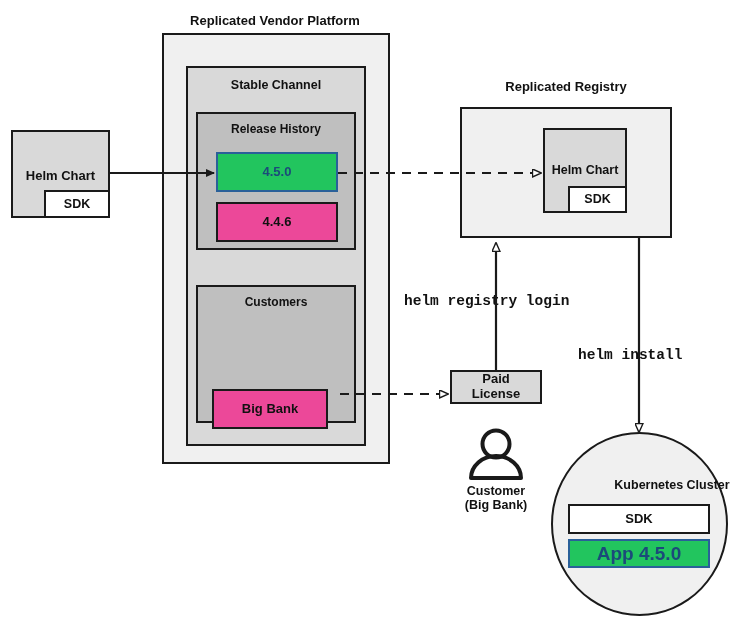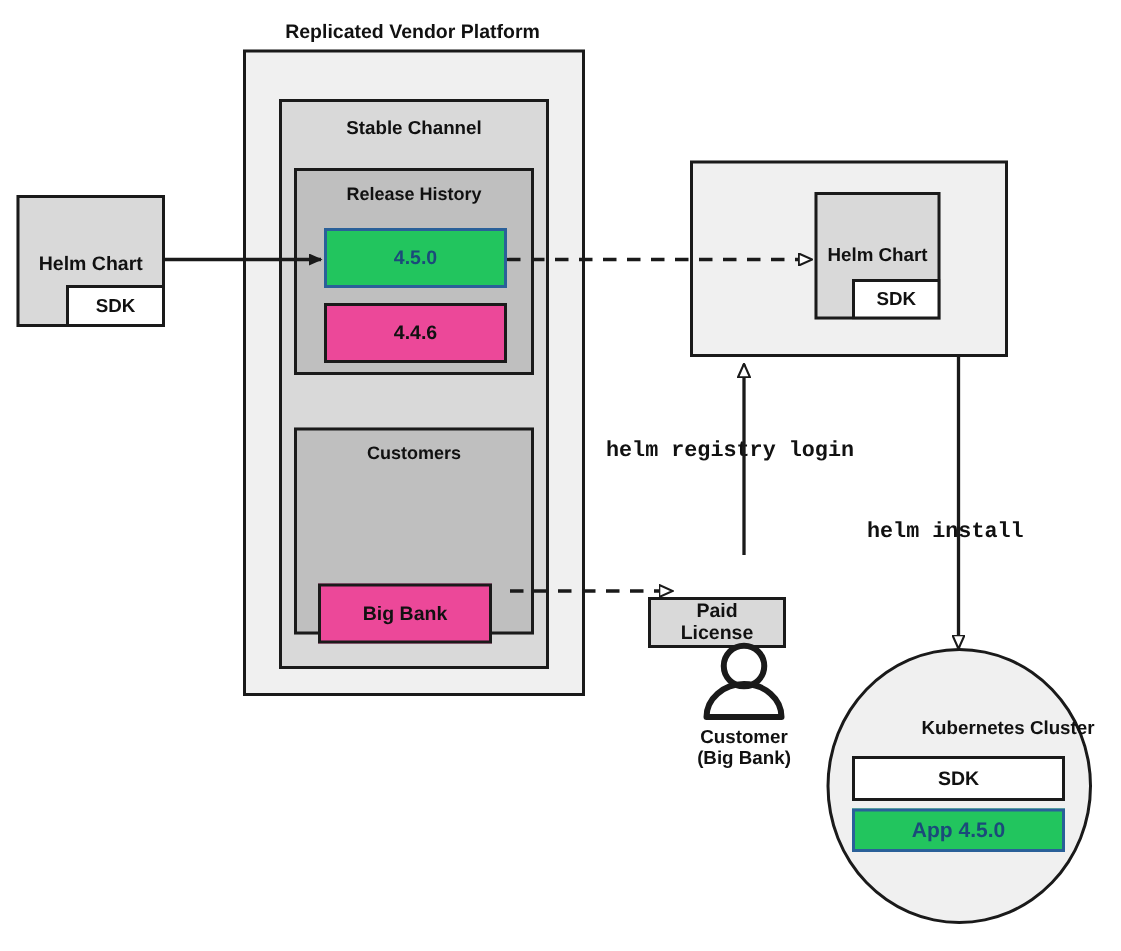--- a/index.html
+++ b/index.html
@@ -112,48 +112,49 @@
     <span class="txt" style="font-size:13px;">Big Bank</span>
   </div>
 
   <div class="box fill-chart" style="left:11px; top:130px; width:99px; height:88px; display:block;">
     <div style="position:absolute; left:0; right:0; top:36px; text-align:center; font-weight:bold; font-size:13px; color:#111;">Helm Chart</div>
   </div>
   <div class="box fill-pure" style="left:44px; top:190px; width:66px; height:28px;">
     <span class="txt" style="font-size:12.5px;">SDK</span>
   </div>
 
+  <div class="lbl" style="left:460px; top:80px; width:212px; font-size:13px;">Replicated Registry</div>
 
   <div class="box fill-platform" style="left:460px; top:107px; width:212px; height:131px;"></div>
 
   <div class="box fill-chart" style="left:543px; top:128px; width:84px; height:85px; display:block;">
     <div style="position:absolute; left:0; right:0; top:33px; text-align:center; font-weight:bold; font-size:12.5px; color:#111;">Helm Chart</div>
   </div>
   <div class="box fill-pure" style="left:568px; top:186px; width:59px; height:27px;">
     <span class="txt" style="font-size:12.5px;">SDK</span>
   </div>
 
-  <div class="box fill-chart" style="left:432px; top:370px; width:92px; height:34px;margin-top:28px;">
+  <div class="box fill-chart" style="left:450px; top:370px; width:92px; height:34px;">
     <span class="txt" style="font-size:13px;">Paid
 License</span>
   </div>
 
   <div class="lbl" style="left:436px; top:484px; width:120px; font-size:12.5px;">Customer
 (Big Bank)</div>
 
   <div class="circle" style="left:551px; top:432px; width:177px; height:184px;"></div>
 
   <div class="lbl" style="left:560px; top:478px; width:160px; font-size:12.5px;padding-left:32px;">Kubernetes Cluster</div>
 
   <div class="box fill-pure" style="left:568px; top:504px; width:142px; height:30px;">
     <span class="txt" style="font-size:13px;">SDK</span>
   </div>
 
   <div class="box fill-blue" style="left:568px; top:539px; width:142px; height:29px;">
-    <span class="txt" style="font-size:14px;">App 4.5.0</span>
+    <span class="txt" style="font-size:19px;">App 4.5.0</span>
   </div>
 
   <div class="mono" style="left:404px; top:293px; font-size:14.5px;">helm registry login</div>
 
   <div class="mono" style="left:578px; top:347px; font-size:14.5px;">helm install</div>
 
   <svg class="overlay" viewBox="0 0 747 634">
     <defs>
       <marker id="solidArrow" markerWidth="9" markerHeight="8" refX="8" refY="4" orient="auto" markerUnits="userSpaceOnUse">
         <path d="M0,0 L9,4 L0,8 z" fill="#1a1a1a"></path>

